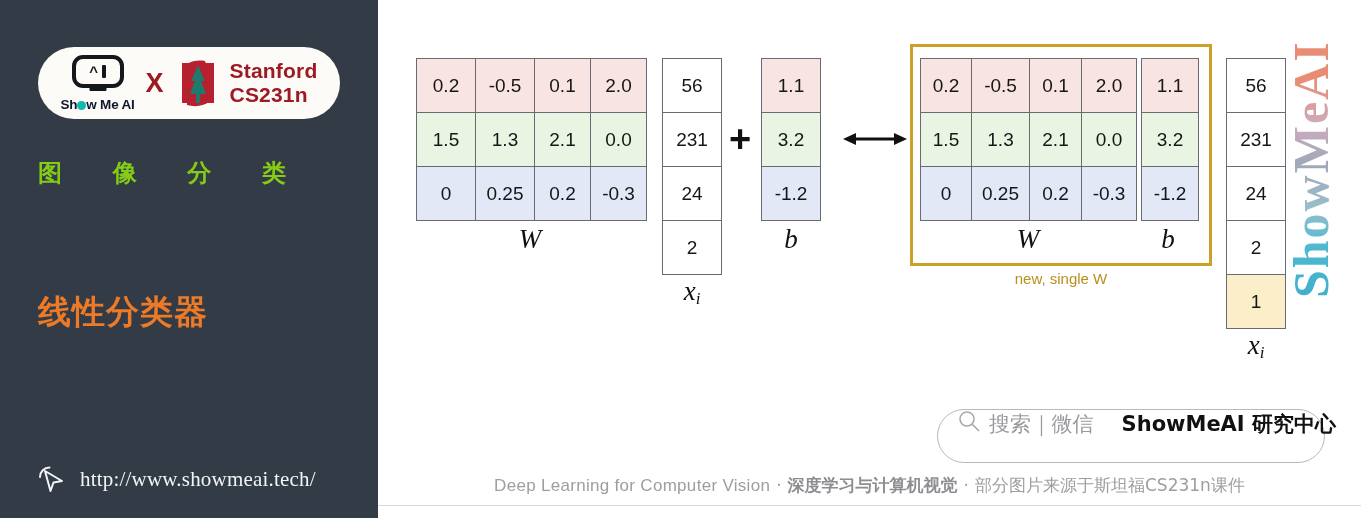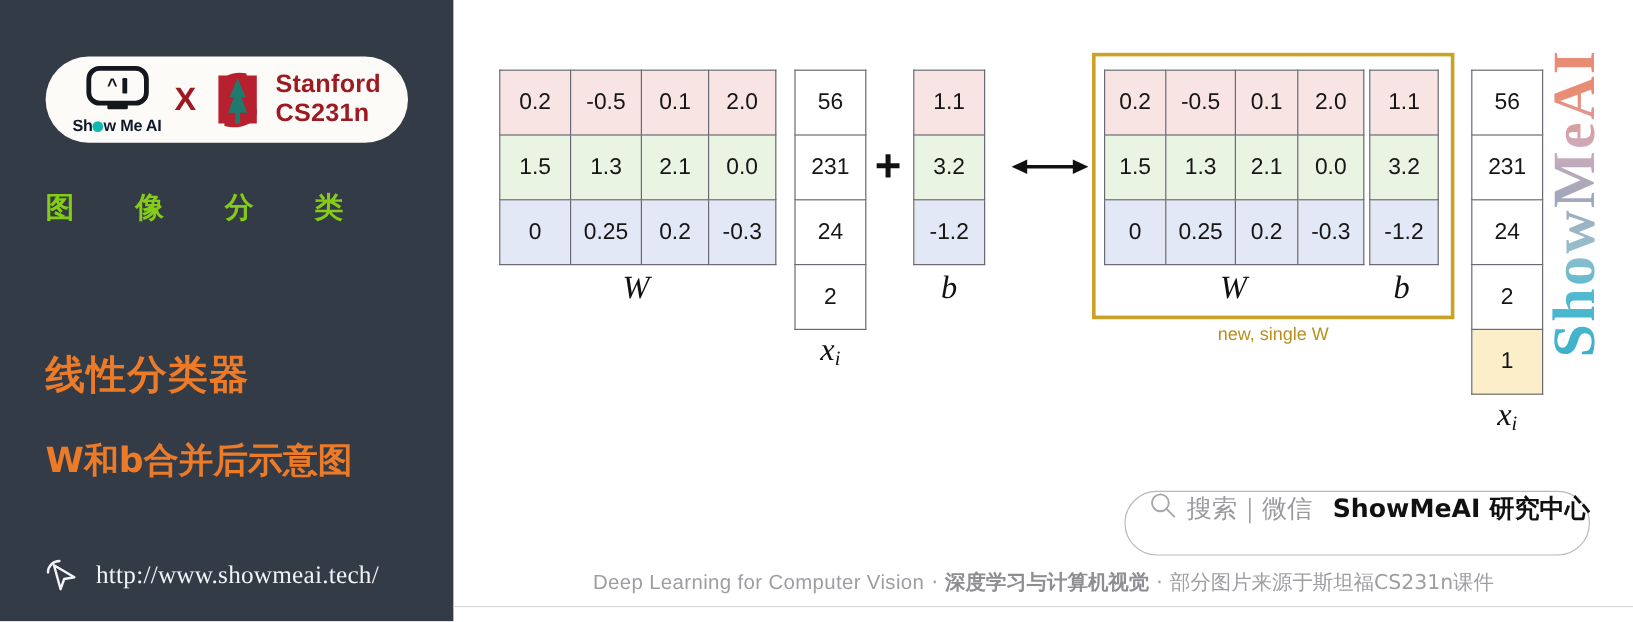--- a/index.html
+++ b/index.html
@@ -298,21 +298,21 @@
     color: #9a9a9e;
     font-family: "DejaVu Sans", sans-serif;
     white-space: nowrap;
   }
   .search-brand {
     font-size: 21px;
     color: #111;
     font-weight: bold;
     font-family: "DejaVu Sans", sans-serif;
     white-space: nowrap;
-    margin-left: 8px;
+    margin-left: 19px;
   }
 
   
   .footer-rule {
     position: absolute;
     left: 378px;
     top: 505px;
     width: 983px;
     height: 1px;
     background: #d9d9dc;
@@ -360,21 +360,20 @@
 
       <div class="stanford-name">
         <span>Stanford</span>
         <span>CS231n</span>
       </div>
     </div>
 
     <div class="sidebar-title">图 像 分 类</div>
 
     <div class="sidebar-sub1">线性分类器</div>
-    <div class="sidebar-sub2">W和b合并后示意图</div>
 
     <div class="sidebar-url-row">
       <svg class="cursor-icon" viewBox="0 0 34 34">
         <path d="M6 15 A9.5 9.5 0 0 1 15.5 5.5" fill="none" stroke="#f2f4f7" stroke-width="2" stroke-linecap="round"></path>
         <path d="M11 9 L28 19 L19.5 20.5 L16.5 29 Z" fill="none" stroke="#f2f4f7" stroke-width="2" stroke-linejoin="round"></path>
       </svg>
       <span class="sidebar-url">http://www.showmeai.tech/</span>
     </div>
   </div>
 

